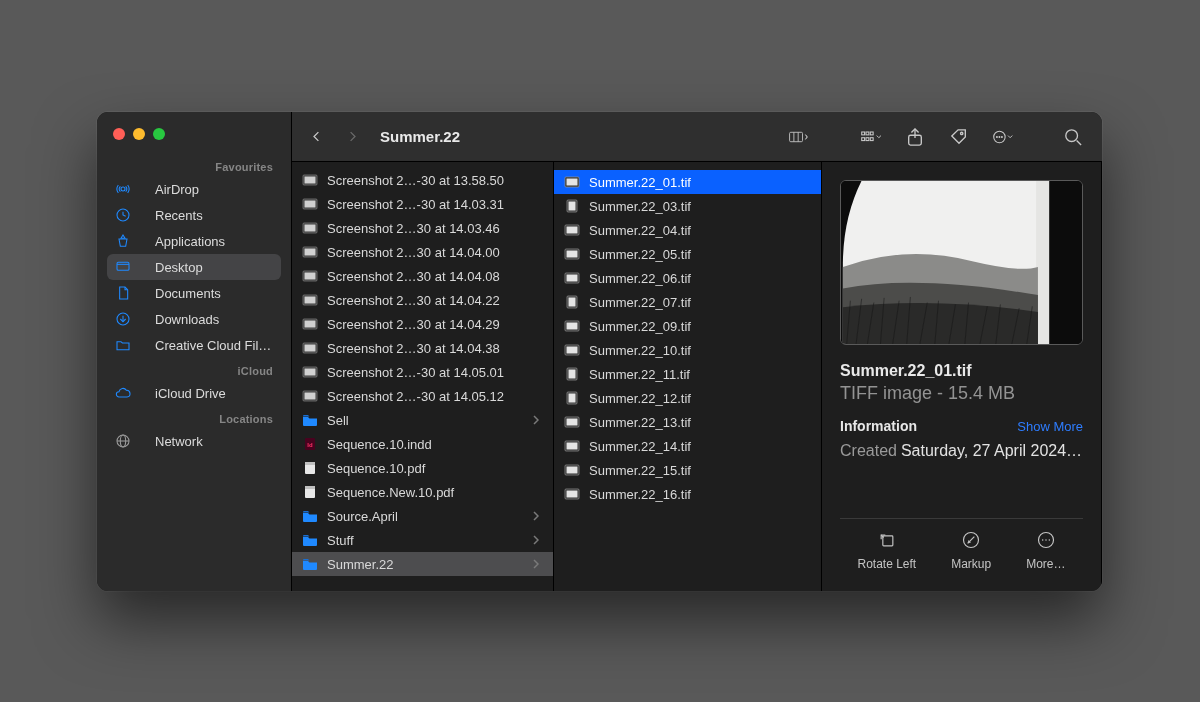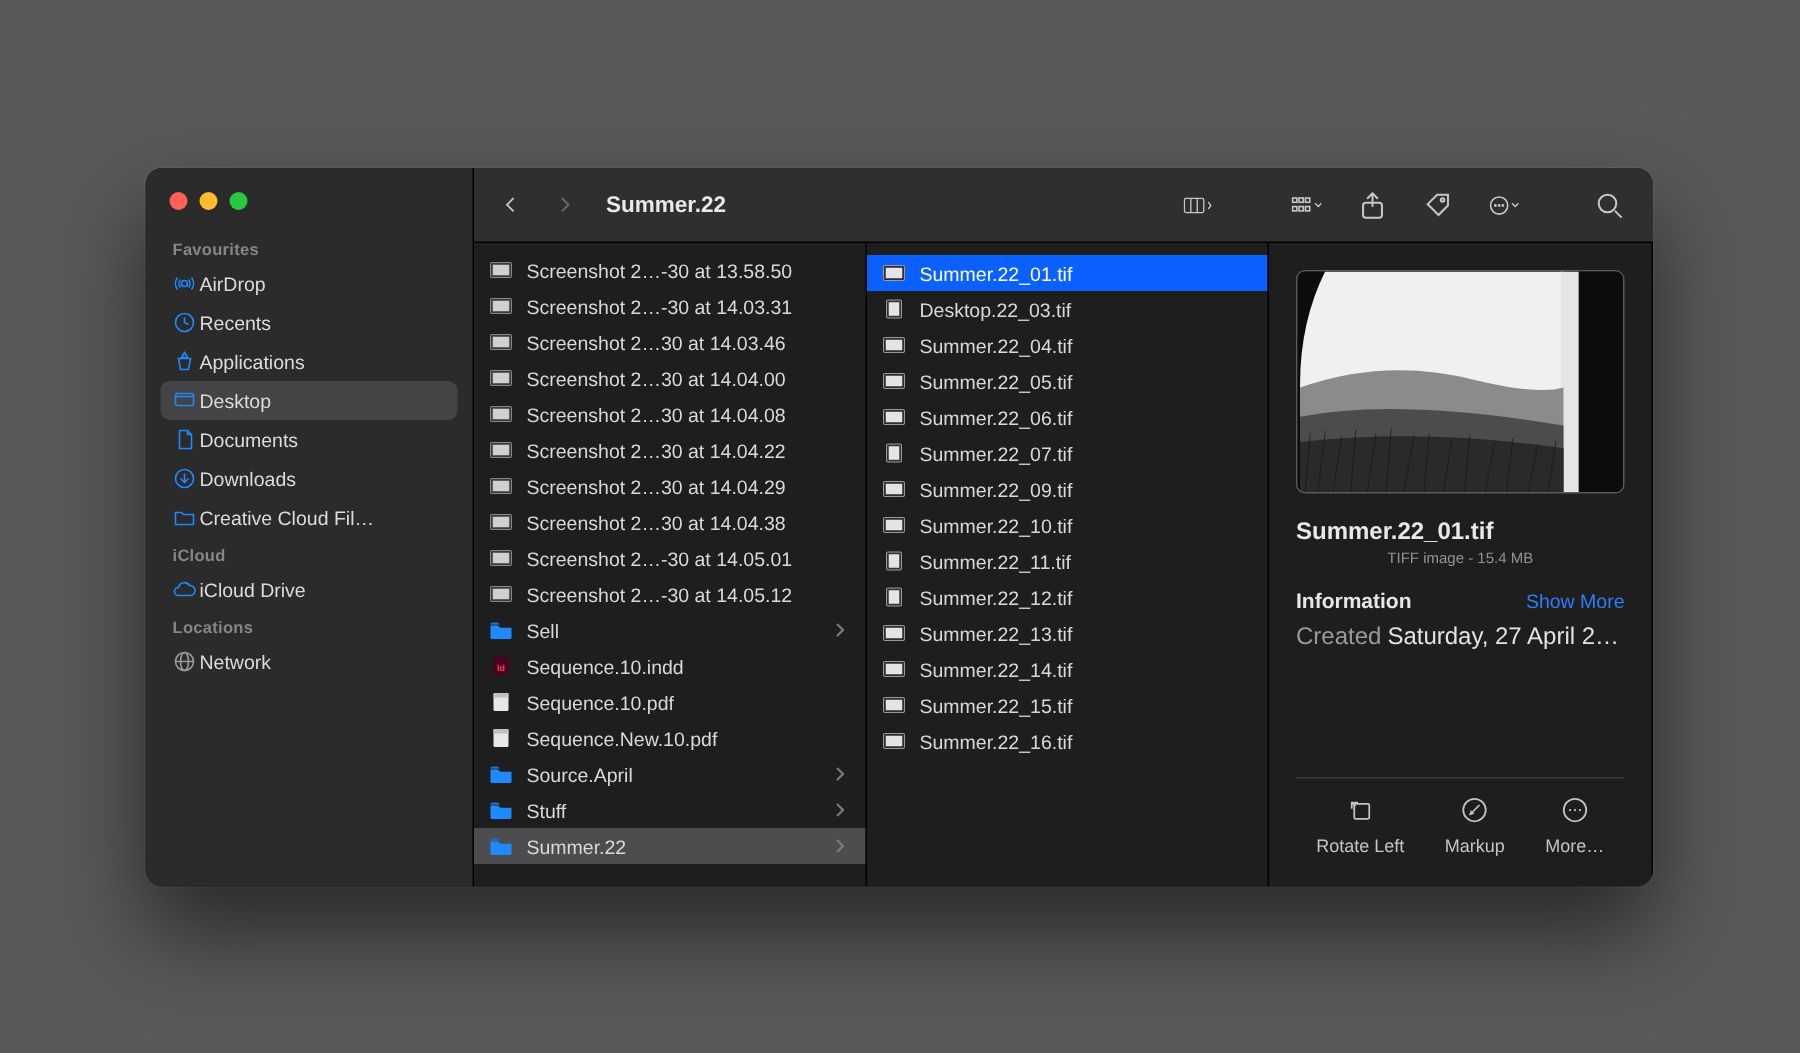--- a/index.html
+++ b/index.html
@@ -3,26 +3,26 @@
 <meta charset="utf-8">
 <style>
   * { box-sizing: border-box; margin: 0; padding: 0; }
   html, body { width: 1200px; height: 702px; background: #595959; font-family: -apple-system, "Helvetica Neue", Arial, sans-serif; overflow: hidden; }
   .window {
     position: absolute; left: 97px; top: 112px; width: 1005px; height: 479px;
     background: #1e1e1e; border-radius: 11px; display: flex; overflow: hidden;
     box-shadow: 0 30px 60px rgba(0,0,0,.55), 0 0 0 1px rgba(255,255,255,.06);
   }
   
-  .sidebar { width: 219px; background: #2b2b2b; padding: 14px 10px 10px 10px; display: flex; flex-direction: column; border-right: 1px solid #000; }
+  .sidebar { width: 195px; background: #2b2b2b; padding: 14px 10px 10px 10px; display: flex; flex-direction: column; border-right: 1px solid #000; text-align: right; }
   .traffic { display: flex; gap: 8px; padding: 2px 0 14px 6px; }
   .dot { width: 12px; height: 12px; border-radius: 50%; }
   .dot.r { background:#ff5f57;} .dot.y{background:#febc2e;} .dot.g{background:#28c840;}
   .section-h { font-size: 11px; font-weight: 600; color: #868686; padding: 7px 8px 3px 8px; letter-spacing: .2px; }
-  .side-item { display:flex; align-items:center; gap:2px; padding:5px 8px; border-radius:6px; color:#dcdcdc; font-size:13px; cursor:default; }
+  .side-item { display:flex; align-items:center; gap:24px; padding:5px 8px; border-radius:6px; color:#dcdcdc; font-size:13px; cursor:default; }
   .side-item.sel { background:#444446; }
   .side-ico { width:16px; height:16px; display:inline-flex; align-items:center; justify-content:center; color:#1f89ff; }
   .side-ico svg { width:16px; height:16px; stroke:currentColor; fill:none; stroke-width:1.6; }
   
   .main { flex:1; display:flex; flex-direction:column; min-width:0; }
   .toolbar { height:50px; display:flex; align-items:center; padding:0 14px 0 10px; gap:8px; border-bottom:1px solid #000; background:#2f2f2f; }
   .nav-btn { width:28px; height:28px; display:flex; align-items:center; justify-content:center; color:#c9c9c9; border-radius:6px; }
   .nav-btn.dis { color:#6a6a6a; }
   .nav-btn svg{width:15px;height:15px;stroke:currentColor;fill:none;stroke-width:2;}
   .title { color:#e9e9e9; font-size:15px; font-weight:600; margin-left:6px; flex:0 0 auto; }
@@ -38,21 +38,21 @@
   .row .chev { color:#7a7a7a; width:10px; flex:0 0 auto; }
   .row.sel { background:#4d4d4f; }
   .row.blue { background:#0a61ff; color:#fff; }
   .fico { width:16px; height:14px; display:inline-flex; align-items:center; justify-content:center; flex:0 0 auto; }
   .fico svg{width:16px;height:14px;}
   
   .prev-wrap { padding:18px 18px 0 18px; display:flex; flex-direction:column; height:100%; min-height:0; }
   .thumb { width:100%; aspect-ratio: 257/175; border-radius:6px; overflow:hidden; background:#000; border:1px solid #5a5a5a; }
   .meta { padding-top:17px; }
   .meta h2 { color:#e9e9e9; font-size:16px; font-weight:600; }
-  .meta .sub { color:#939393; font-size:10px; margin-top:3px;text-align:center; }
+  .meta .sub { color:#939393; font-size:18px; margin-top:3px; }
   .info-row { display:flex; justify-content:space-between; align-items:center; margin-top:14px; }
   .info-row .hdr { color:#e7e7e7; font-weight:600; font-size:14px; }
   .info-row .more { color:#2e7dff; font-size:13px; }
   .kv { display:flex; justify-content:space-between; color:#9a9a9a; font-size:16px; margin-top:8px; overflow:hidden; white-space:nowrap; }
   .kv .v { color:#e2e2e2; overflow:hidden; text-overflow:ellipsis; margin-left:4px; }
   .actions { margin-top:auto; display:flex; justify-content:space-around; padding:10px 0 20px 0; border-top:1px solid #3a3a3a; }
   .act { display:flex; flex-direction:column; align-items:center; gap:6px; color:#c4c4c4; font-size:12px; }
   .act .aico { width:22px; height:22px; display:flex; align-items:center; justify-content:center; }
   .act svg{width:20px;height:20px;stroke:currentColor;fill:none;stroke-width:1.4;}
 </style>
@@ -409,21 +409,21 @@
             </span>
             <span class="name">Summer.22_01.tif</span>
           </div>
           <div class="row">
             <span class="fico">
               <svg viewBox="0 0 16 14">
                 <rect x="3" y="1" width="10" height="12" rx="1" fill="#353535" stroke="#999" stroke-width="0.7"></rect>
                 <rect x="4.5" y="2.5" width="7" height="9" fill="#e4e4e4"></rect>
               </svg>
             </span>
-            <span class="name">Desktop.22_03.tif</span>
+            <span class="name">Summer.22_03.tif</span>
           </div>
           <div class="row">
             <span class="fico">
               <svg viewBox="0 0 16 14">
                 <rect x="1" y="2" width="14" height="10" rx="1" fill="#2d2d2d" stroke="#999" stroke-width="0.7"></rect>
                 <rect x="2.5" y="3.5" width="11" height="7" fill="#e4e4e4"></rect>
               </svg>
             </span>
             <span class="name">Summer.22_04.tif</span>
           </div>

